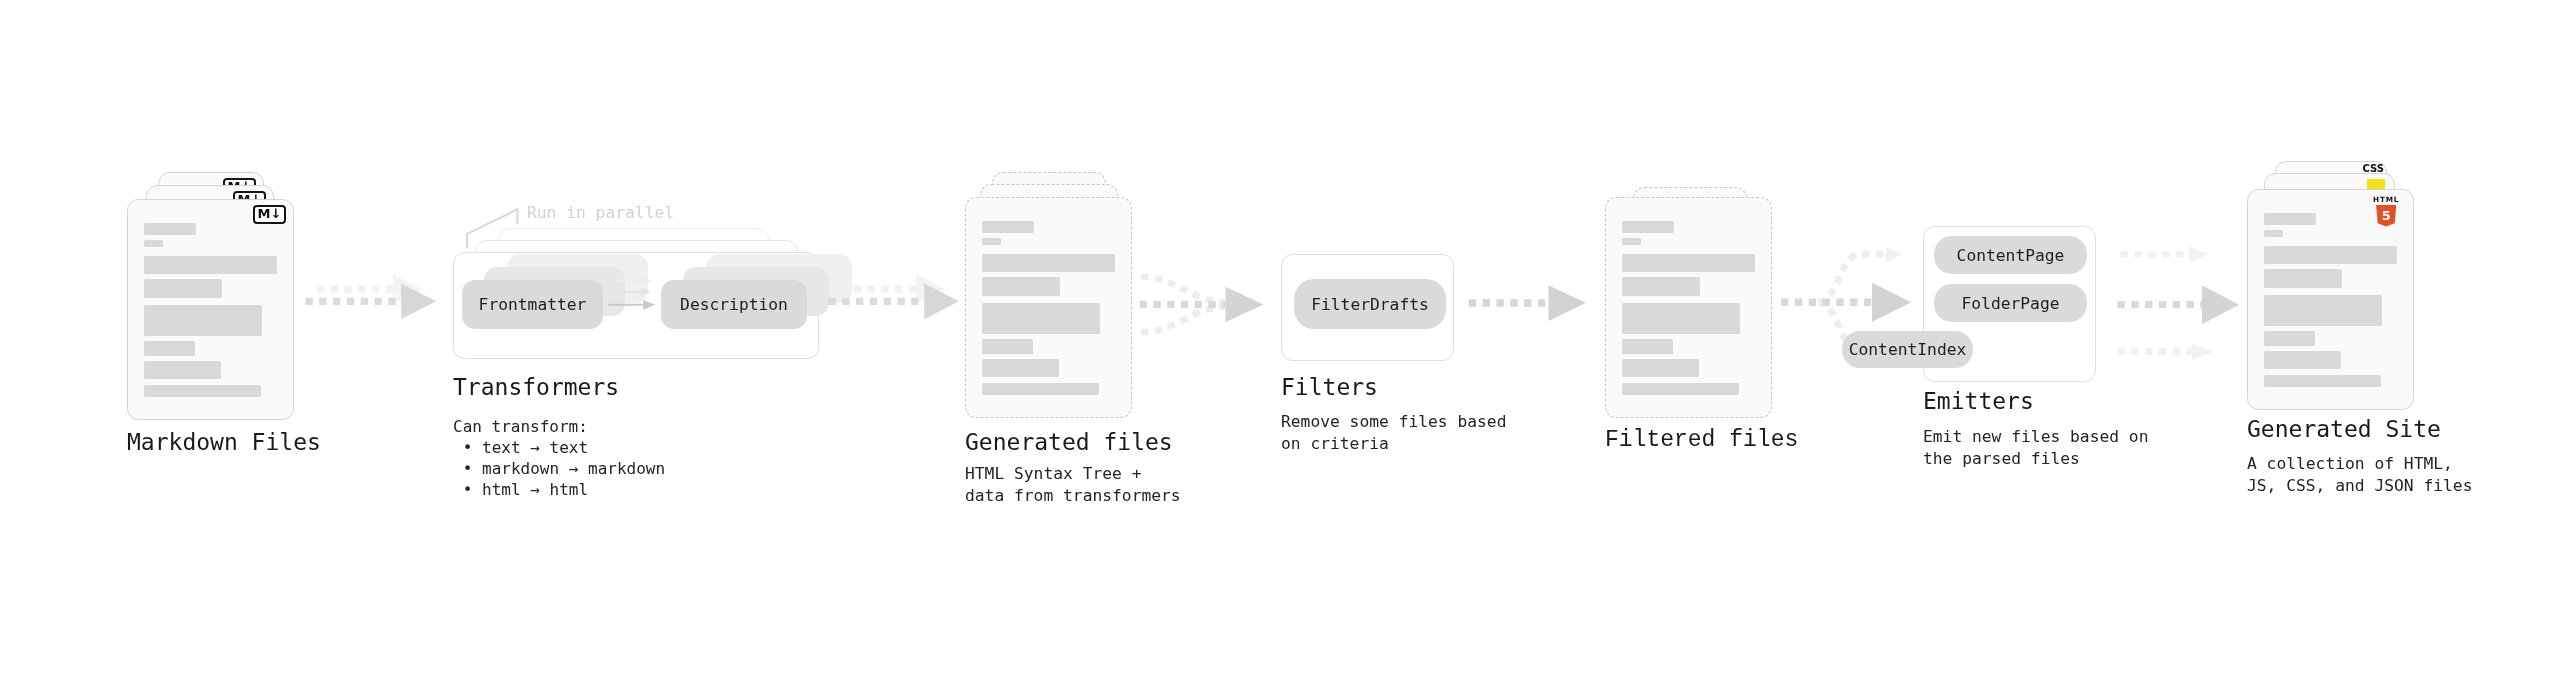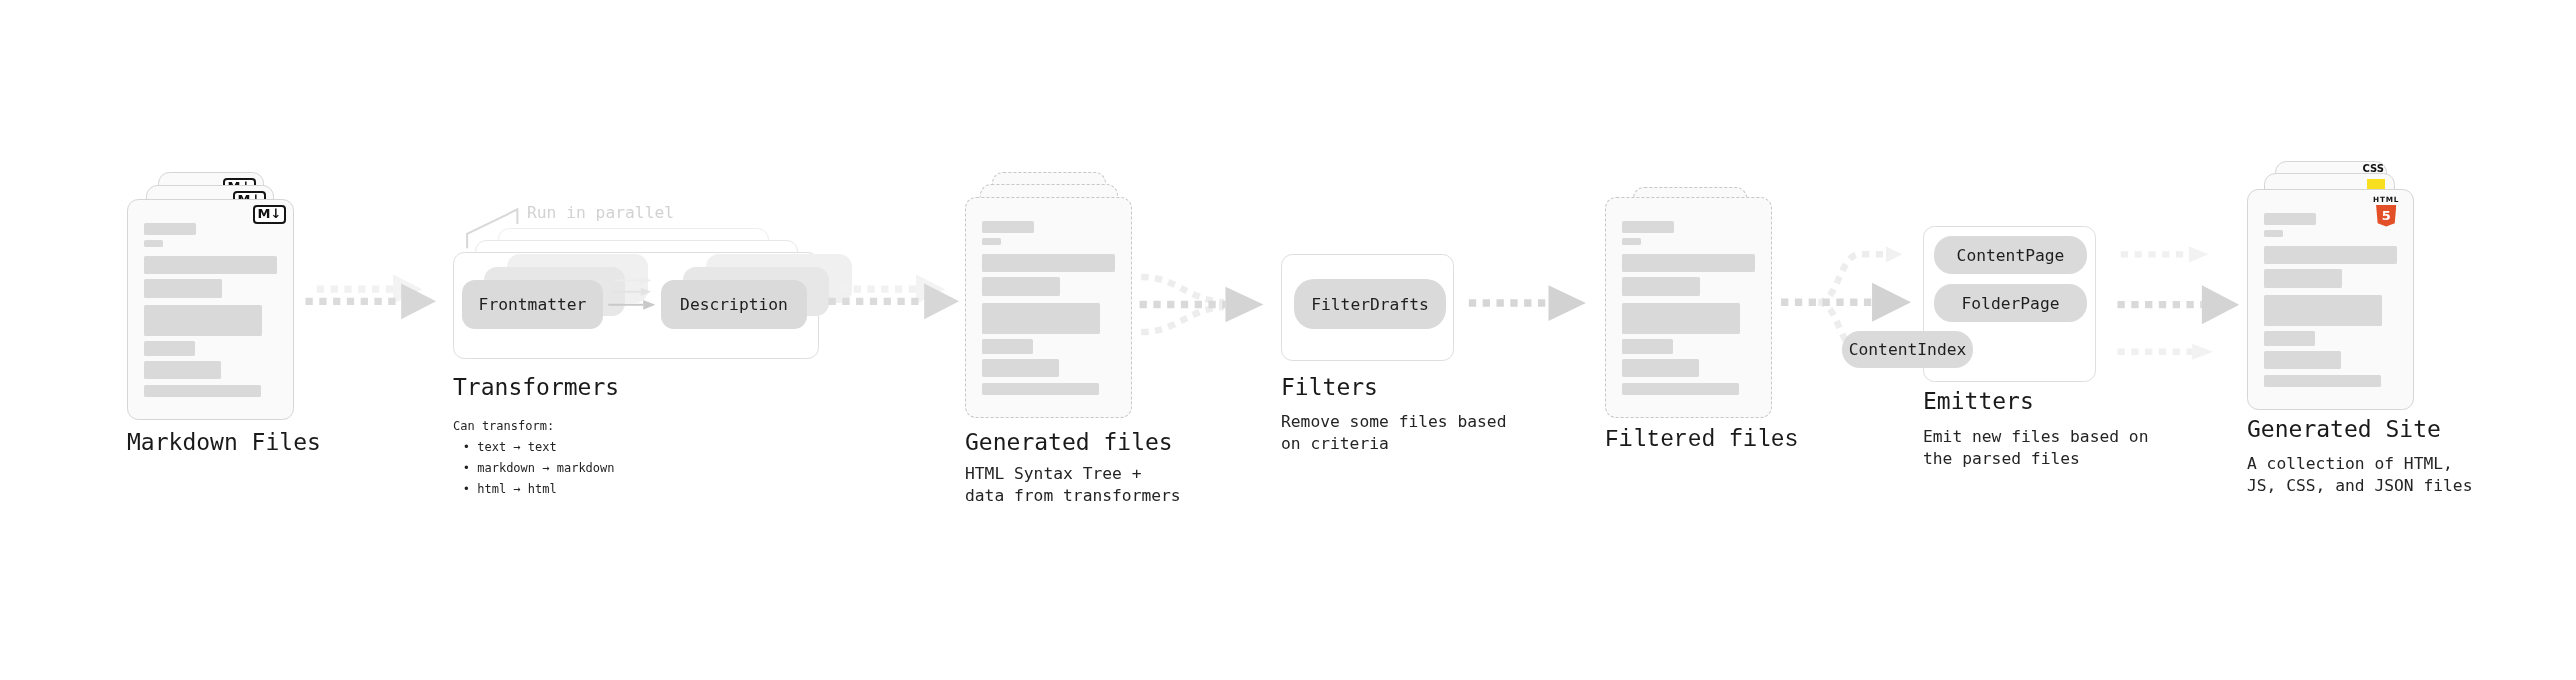--- a/index.html
+++ b/index.html
@@ -32,21 +32,21 @@
   .frame.f-back{border-color:#ededed;}
   .pill{position:absolute;border-radius:13px;background:#dadada;display:flex;align-items:center;justify-content:center;
     font-size:16.3px;color:#1e1e1e;box-sizing:border-box;}
   .pill.ghost1{background:#e7e7e7;}
   .pill.ghost2{background:#f0f0f0;}
   .pill.small{border-radius:18px;}
   
   .node-label{position:absolute;font-size:23px;font-weight:500;color:#1a1a1a;white-space:nowrap;}
   .node-desc{position:absolute;font-size:16.3px;line-height:22px;color:#242424;white-space:pre-line;}
   .annotation{position:absolute;font-size:16.3px;color:#d2d2d2;white-space:nowrap;}
-  .bullets{position:absolute;font-size:12px;line-height:21px;color:#242424;}
+  .bullets{position:absolute;font-size:16px;line-height:21px;color:#242424;}
   .bullets .bullet-line{padding-left:9.8px;}
   .arr{position:absolute;}
 </style>
 </head>
 <body>
 
 <div class="stage">
 
   <div>
     <div class="doc-card" style="left:158px;top:172px;width:106px;height:221px;">

